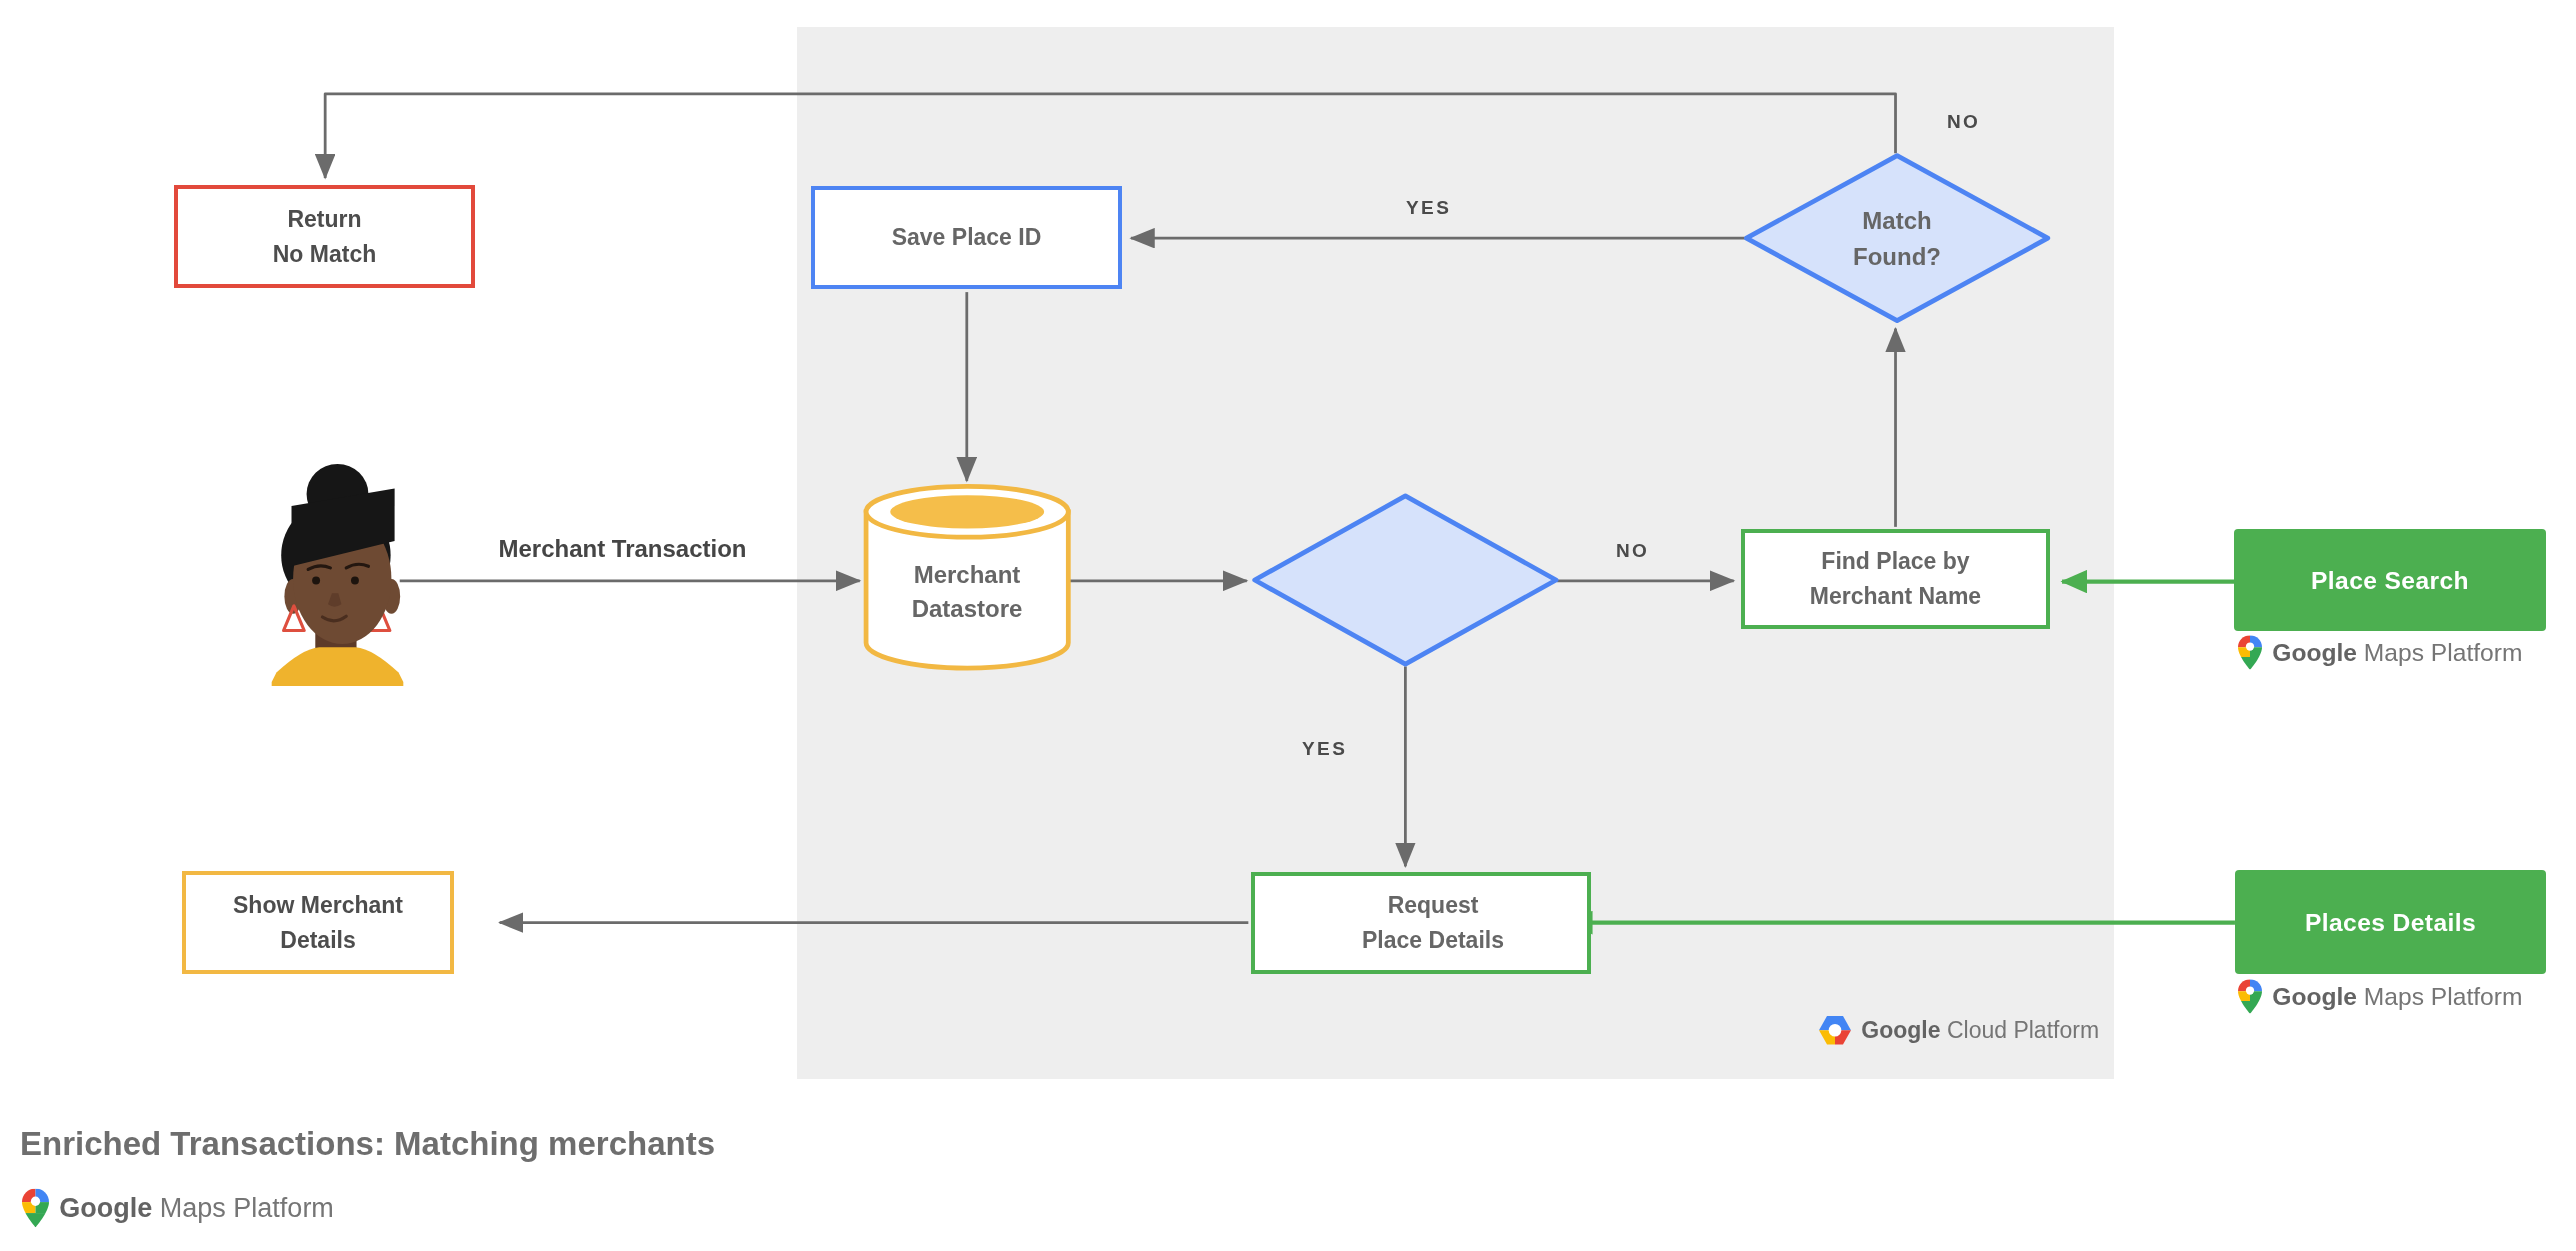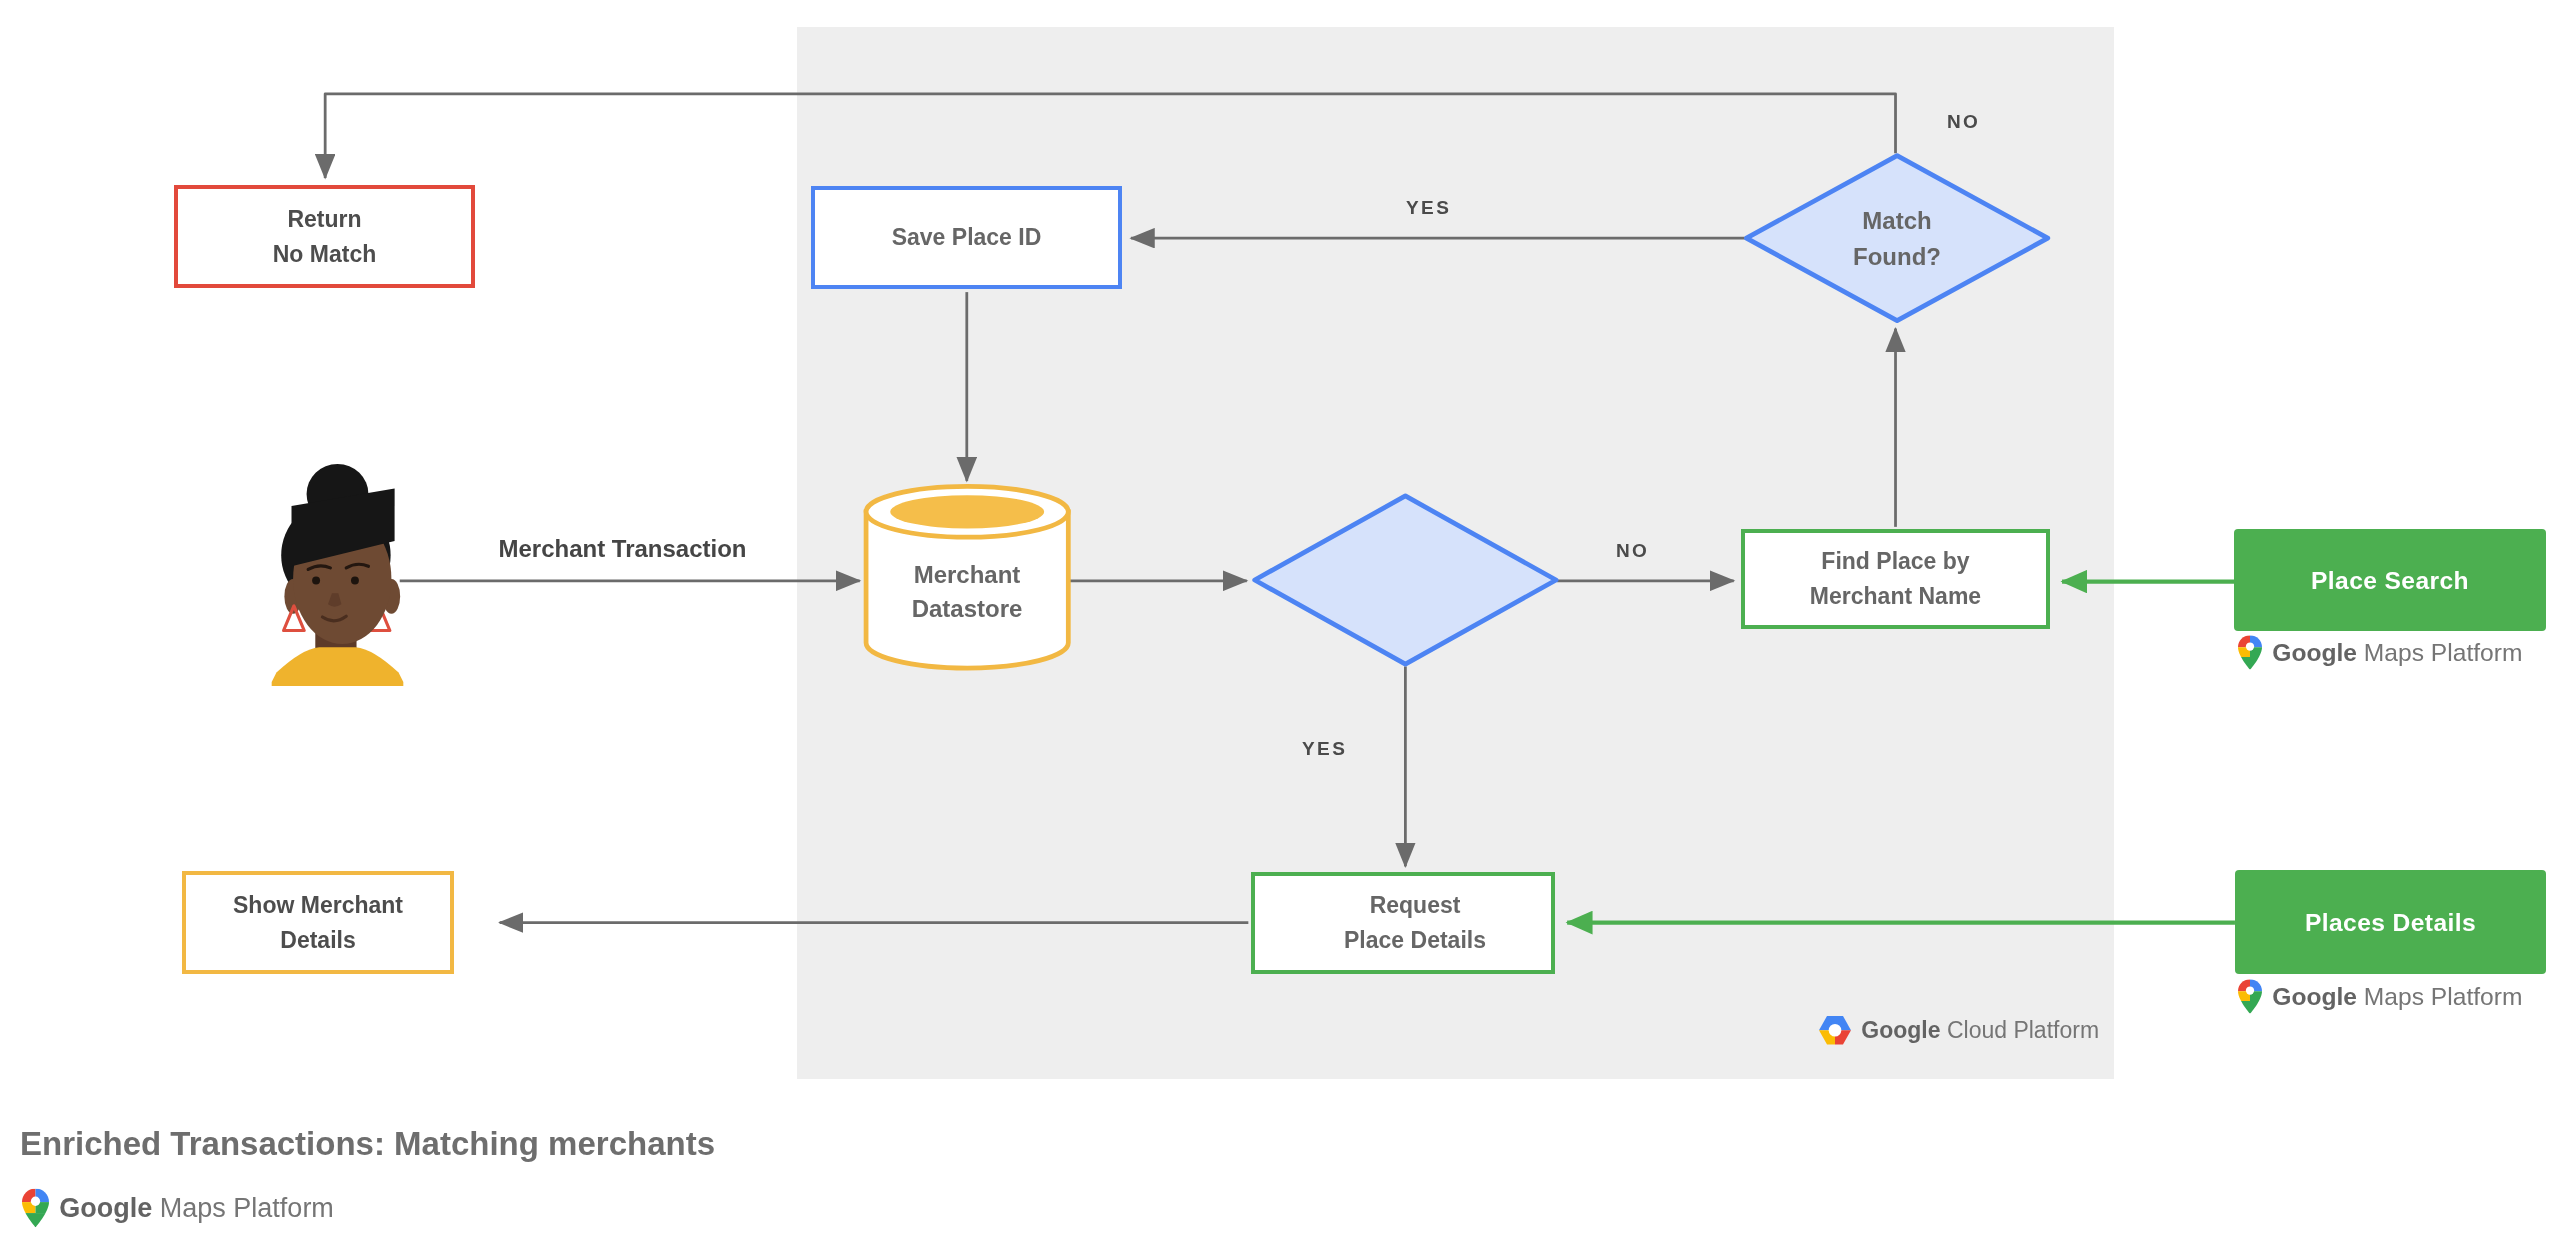--- a/index.html
+++ b/index.html
@@ -119,21 +119,21 @@
 
   <div class="box blue" style="left:811px;top:186px;width:311px;height:103px;">
     <span>Save Place ID</span>
   </div>
 
   <div class="box greenb" style="left:1741px;top:529px;width:309px;height:100px;">
     <span>Find Place by</span>
     <span>Merchant Name</span>
   </div>
 
-  <div class="box greenb" style="left:1251px;top:872px;width:304px;height:102px;padding-left:24px;">
+  <div class="box greenb" style="left:1251px;top:872px;width:340px;height:102px;padding-left:24px;">
     <span>Request</span>
     <span>Place Details</span>
   </div>
 
   <div class="box yellow" style="left:182px;top:871px;width:272px;height:103px;">
     <span>Show Merchant</span>
     <span>Details</span>
   </div>
 
   <div class="box greenfill" style="left:2234px;top:529px;width:312px;height:102px;">

